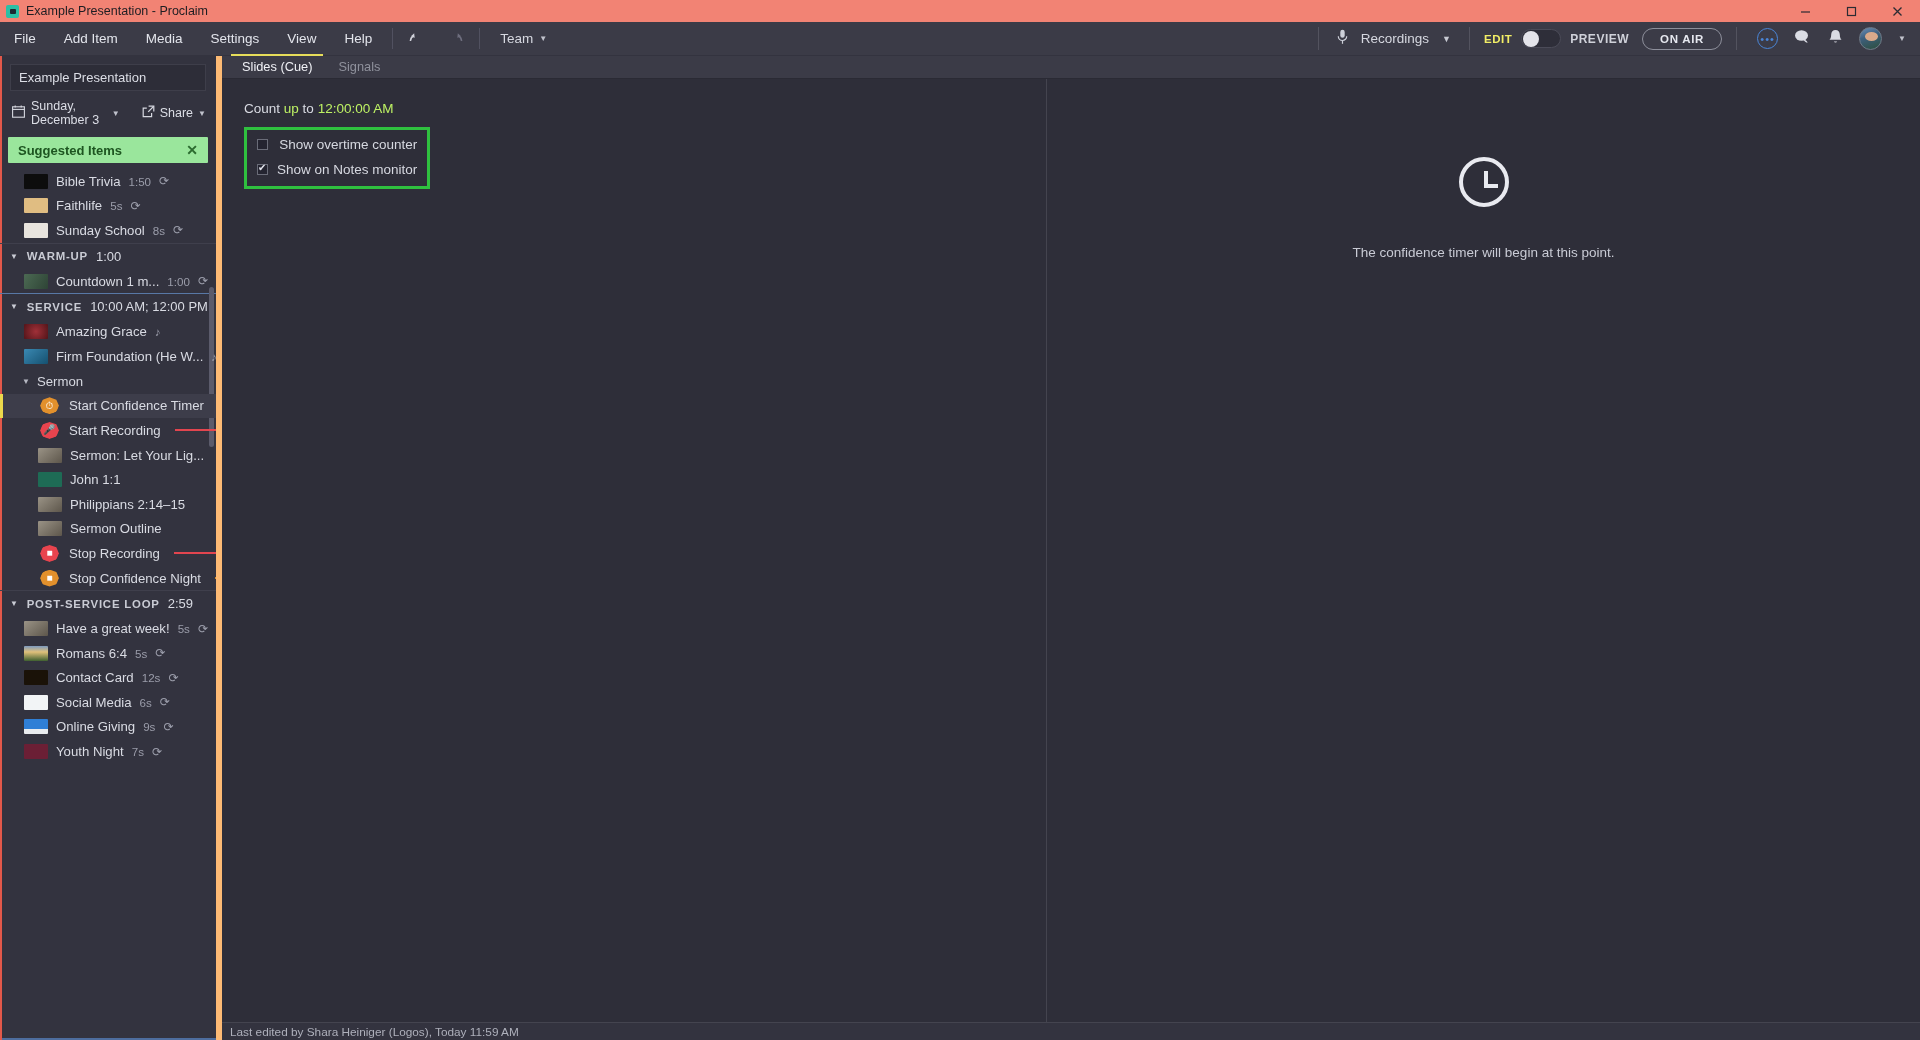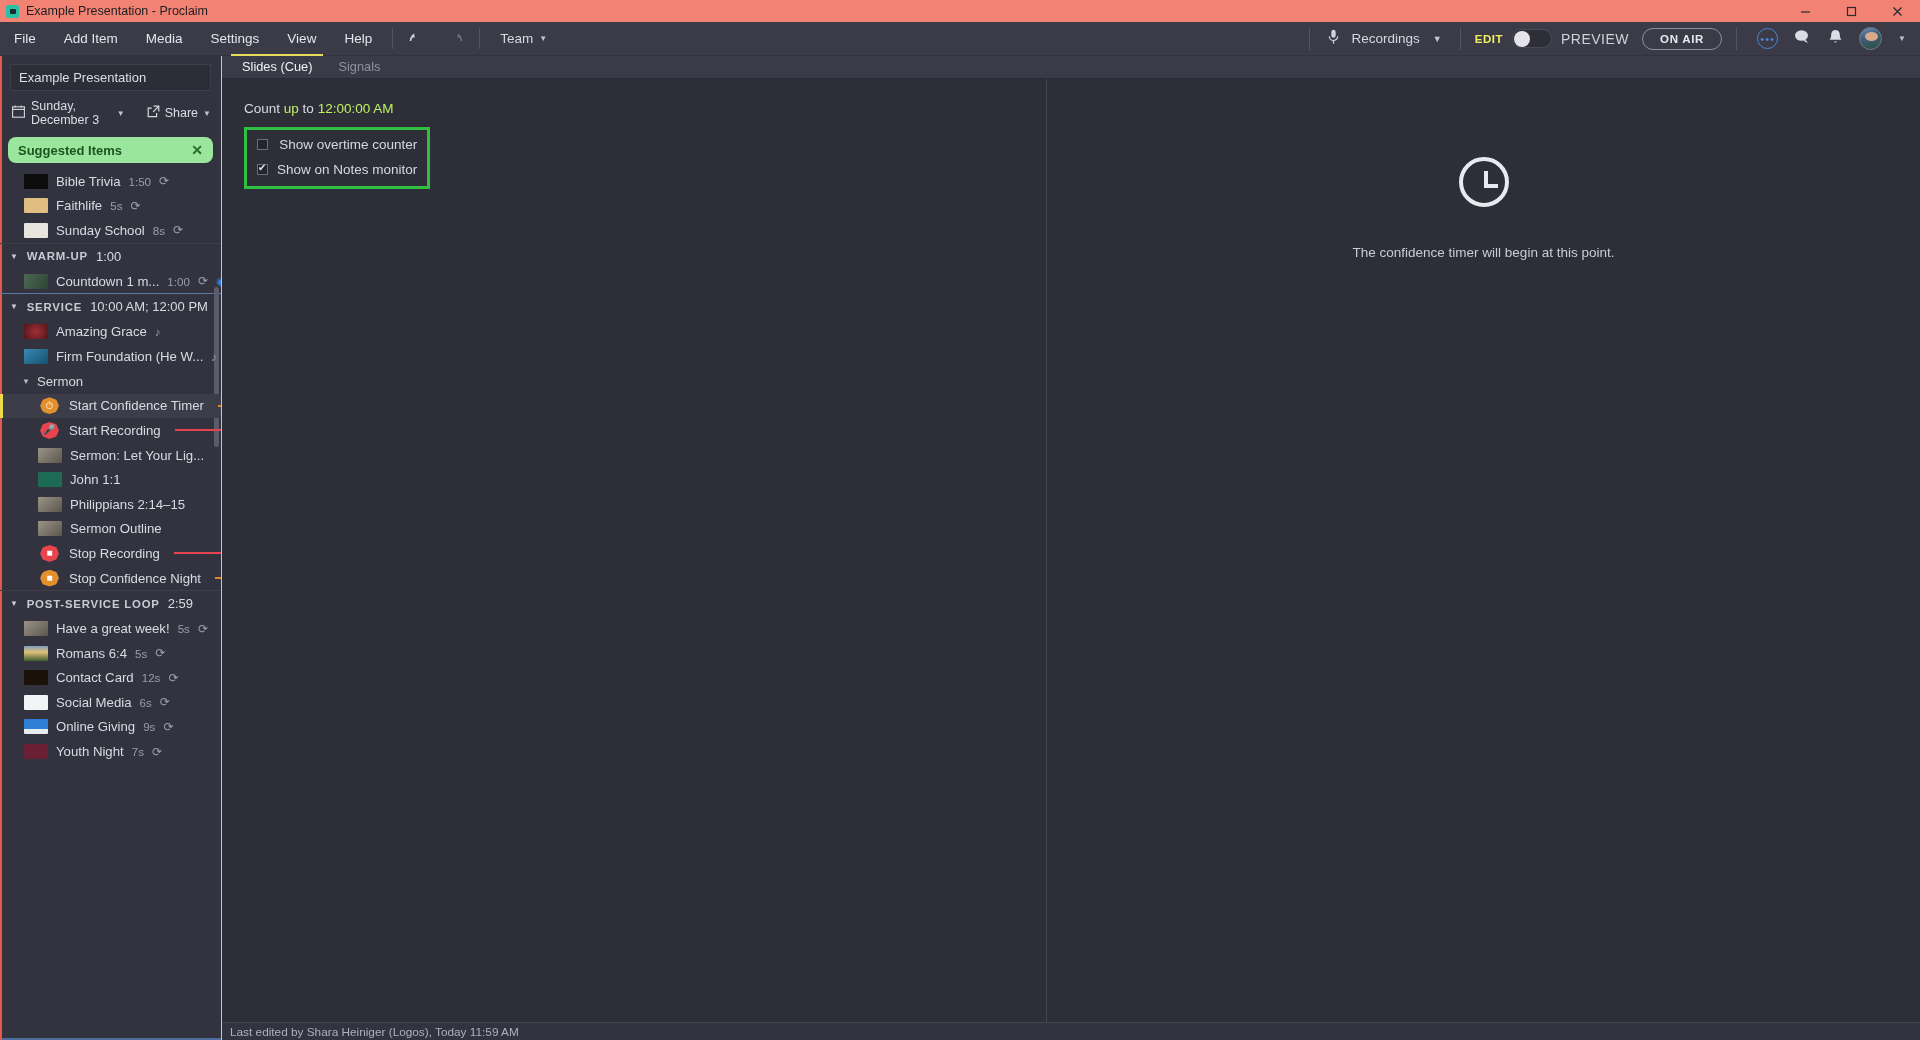--- a/index.html
+++ b/index.html
@@ -47,21 +47,21 @@
   .undo-redo { display:flex; align-items:center; padding:0 6px; gap:12px; }
   .ur-btn { color:#d0d2da; display:flex; align-items:center; padding:4px; }
   .ur-btn.dim { color:#6e6e7e; }
   .team-btn { display:flex; align-items:center; padding:0 14px; gap:6px; font-size:13.5px; }
   .spacer { flex:1; }
   .rec-btn { display:flex; align-items:center; gap:13px; padding:0 18px; height:100%; }
   .rec-btn .caret { font-size:9px; color:#c7c9d2; }
   .vsep { width:1px; background:#53535f; margin:5px 0; }
   .edit-preview { display:flex; align-items:center; gap:9px; padding:0 14px; }
   .lbl-edit { color:#f2ee66; font-weight:bold; font-size:11.5px; letter-spacing:.5px; }
-  .lbl-preview { color:#cfd1d9; font-weight:normal; font-size:14px; letter-spacing:.5px; }
+  .lbl-preview { color:#cfd1d9; font-weight:bold; font-size:12px; letter-spacing:.5px; }
   .toggle {
     width:40px; height:19px; background:#2e2e39; border-radius:10px; position:relative;
     border:1px solid #4b4b58;
   }
   .toggle .knob {
     position:absolute; left:1px; top:1px; width:16px; height:16px; border-radius:50%;
     background:#e4e4ea;
   }
   .onair {
     border:1px solid #8d8f9b; border-radius:14px; padding:4px 17px; font-size:11.5px;
@@ -81,36 +81,36 @@
   .avatar:after{
     content:""; position:absolute; left:5px; top:4px; width:13px;height:9px;
     border-radius:50%; background:#d9a98b;
   }
 
   
   .app { display:flex; height:calc(1040px - 22px - 34px); }
 
   
   .sidebar {
-    width:222px; background:#33333f; border-right:1px solid #fdba74;
+    width:222px; background:#33333f; border-right:6px solid #fdba74;
     display:flex; flex-direction:column; position:relative;
   }
   .sb-accent { position:absolute; left:0; top:0; bottom:0; width:2px; background:#e2584a; }
   .sb-title-box {
     margin:8px 10px 4px 10px; background:#2d2d38; border:1px solid #3e3e4a;
     padding:5px 8px; font-size:13px; color:#dcdee6;
   }
   .sb-meta { display:flex; align-items:center; padding:4px 10px 8px 12px; gap:6px; font-size:12.5px; }
   .sb-meta .date { display:flex; align-items:center; gap:6px; color:#dcdee6; }
   .sb-meta .share { display:flex; align-items:center; gap:5px; color:#dcdee6; margin-left:16px;}
   .caret-sm { font-size:8px; color:#c0c2cc; }
   .suggested {
     margin:2px 8px 4px 8px; background:#9ae69c; color:#1d5520; font-weight:bold;
     font-size:13px; padding:5px 10px; display:flex; align-items:center; justify-content:space-between;
-    border-radius:8px;
+    border-radius:1px;
   }
   .suggested .x { color:#2b6b2f; font-size:14px; }
   .sb-list { flex:1; overflow:hidden; position:relative; padding-top:2px; }
   .scrollbar {
     position:absolute; right:2px; top:120px; width:5px; height:160px;
     background:#5b5b6b; border-radius:3px;
   }
   .row {
     display:flex; align-items:center; height:24.6px; padding-left:24px; gap:8px;
     font-size:13.2px; color:#d9dbe3; position:relative; white-space:nowrap;

